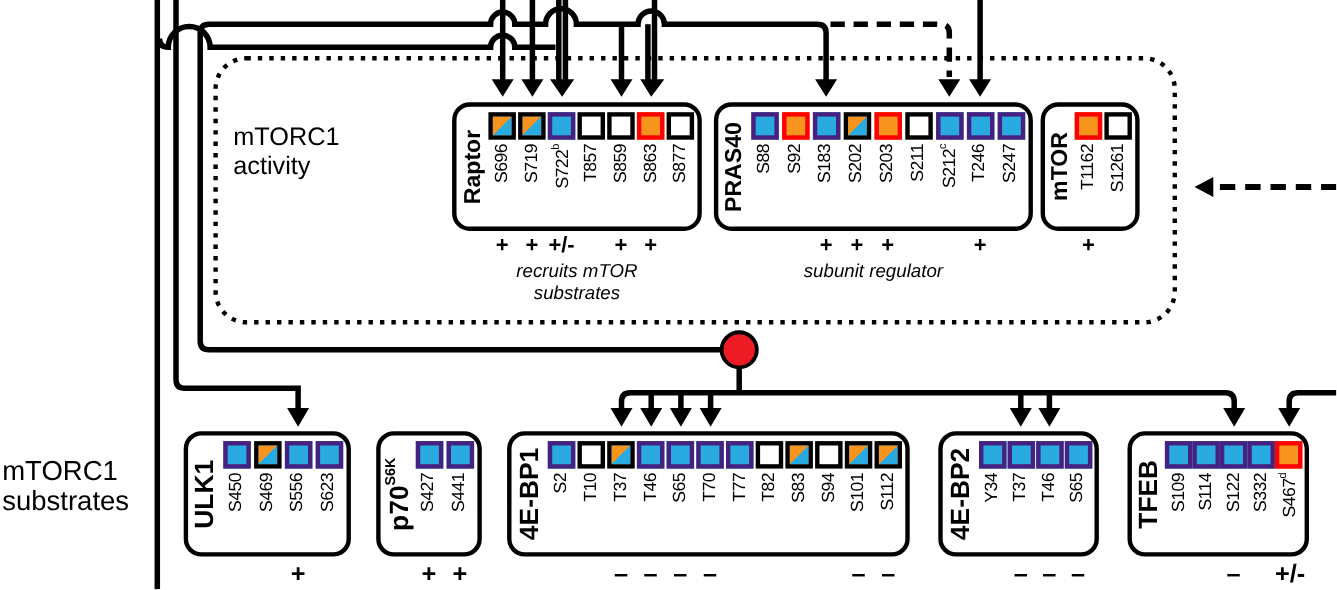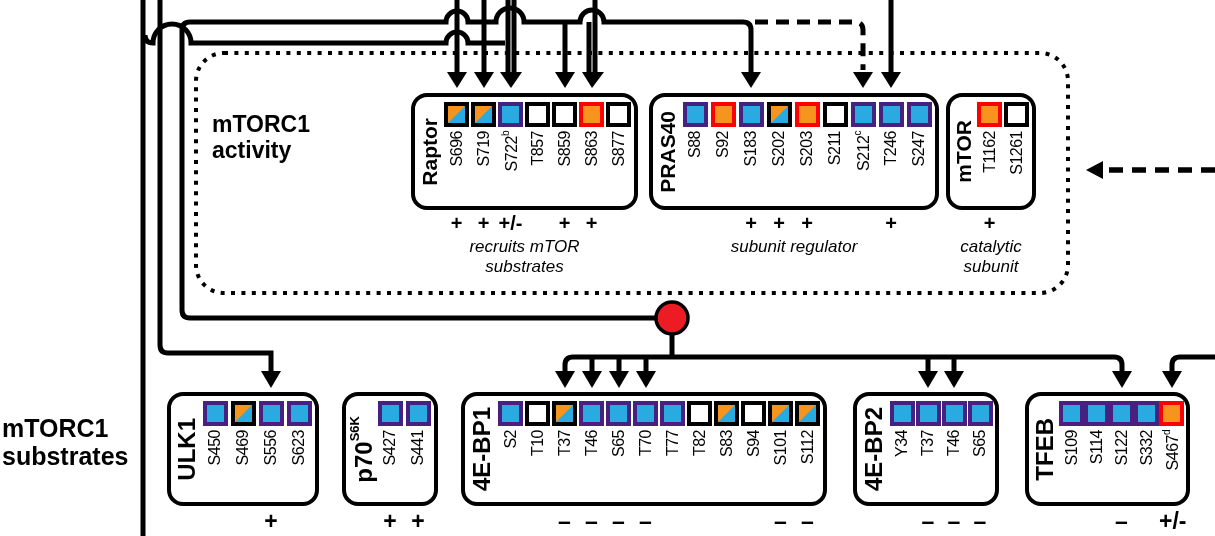--- a/index.html
+++ b/index.html
@@ -1,19 +1,19 @@
 <!DOCTYPE html>
 <html><head>
 <meta charset="utf-8">
 <style>
   html,body{margin:0;padding:0;background:#fff;}
   #stage{position:relative;width:1215px;height:536px;background:#fff;overflow:hidden;
          font-family:"Liberation Sans",sans-serif;color:#000;}
   #wires{position:absolute;left:0;top:0;}
-  .biglabel{position:absolute;font-weight:bold;line-height:1.12;}
+  .biglabel{position:absolute;font-weight:normal;line-height:1.12;}
   #complex-label{left:212px;top:112px;font-size:23px;}
   #substrates-label{left:2px;top:414px;font-size:25px;}
   .pwrap{position:absolute;}
   .pbox{border:4px solid #000;border-radius:16px;background:#fff;display:flex;
         padding:2px;box-sizing:border-box;}
   .pnamewrap{display:flex;align-items:center;justify-content:center;}
   .vtext{writing-mode:vertical-rl;transform:rotate(180deg);white-space:nowrap;}
   .pname{font-weight:bold;letter-spacing:0px;}
   .complex .pname{font-size:21px;}
   .sub .pname{font-size:24px;}
@@ -230,24 +230,20 @@
           <div class="col" style="width: 27px; flex: 0 0 auto;">
             <div class="sq white"></div>
             <div class="vtext slabel">S1261</div>
           </div>
         </div>
       </div>
       <div class="effects complexeff" style="left: 30px; top: 119px;">
         <div class="ecell" style="width: 27px;">+</div>
         <div class="ecell" style="width: 27px;"></div>
       </div>
-      <div class="caption" style="top: 144px;">
-        <div>catalytic</div>
-        <div>subunit</div>
-      </div>
     </div>
   <div class="pwrap sub" style="left:167px;top:392px;width:152px;">
       <div class="pbox" style="height: 114px;">
         <div class="pnamewrap" style="width: 28px; flex: 0 0 auto;">
           <div class="vtext pname">ULK1</div>
         </div>
         <div class="cols">
           <div class="col" style="width: 28px; flex: 0 0 auto;">
             <div class="sq blue"></div>
             <div class="vtext slabel">S450</div>

